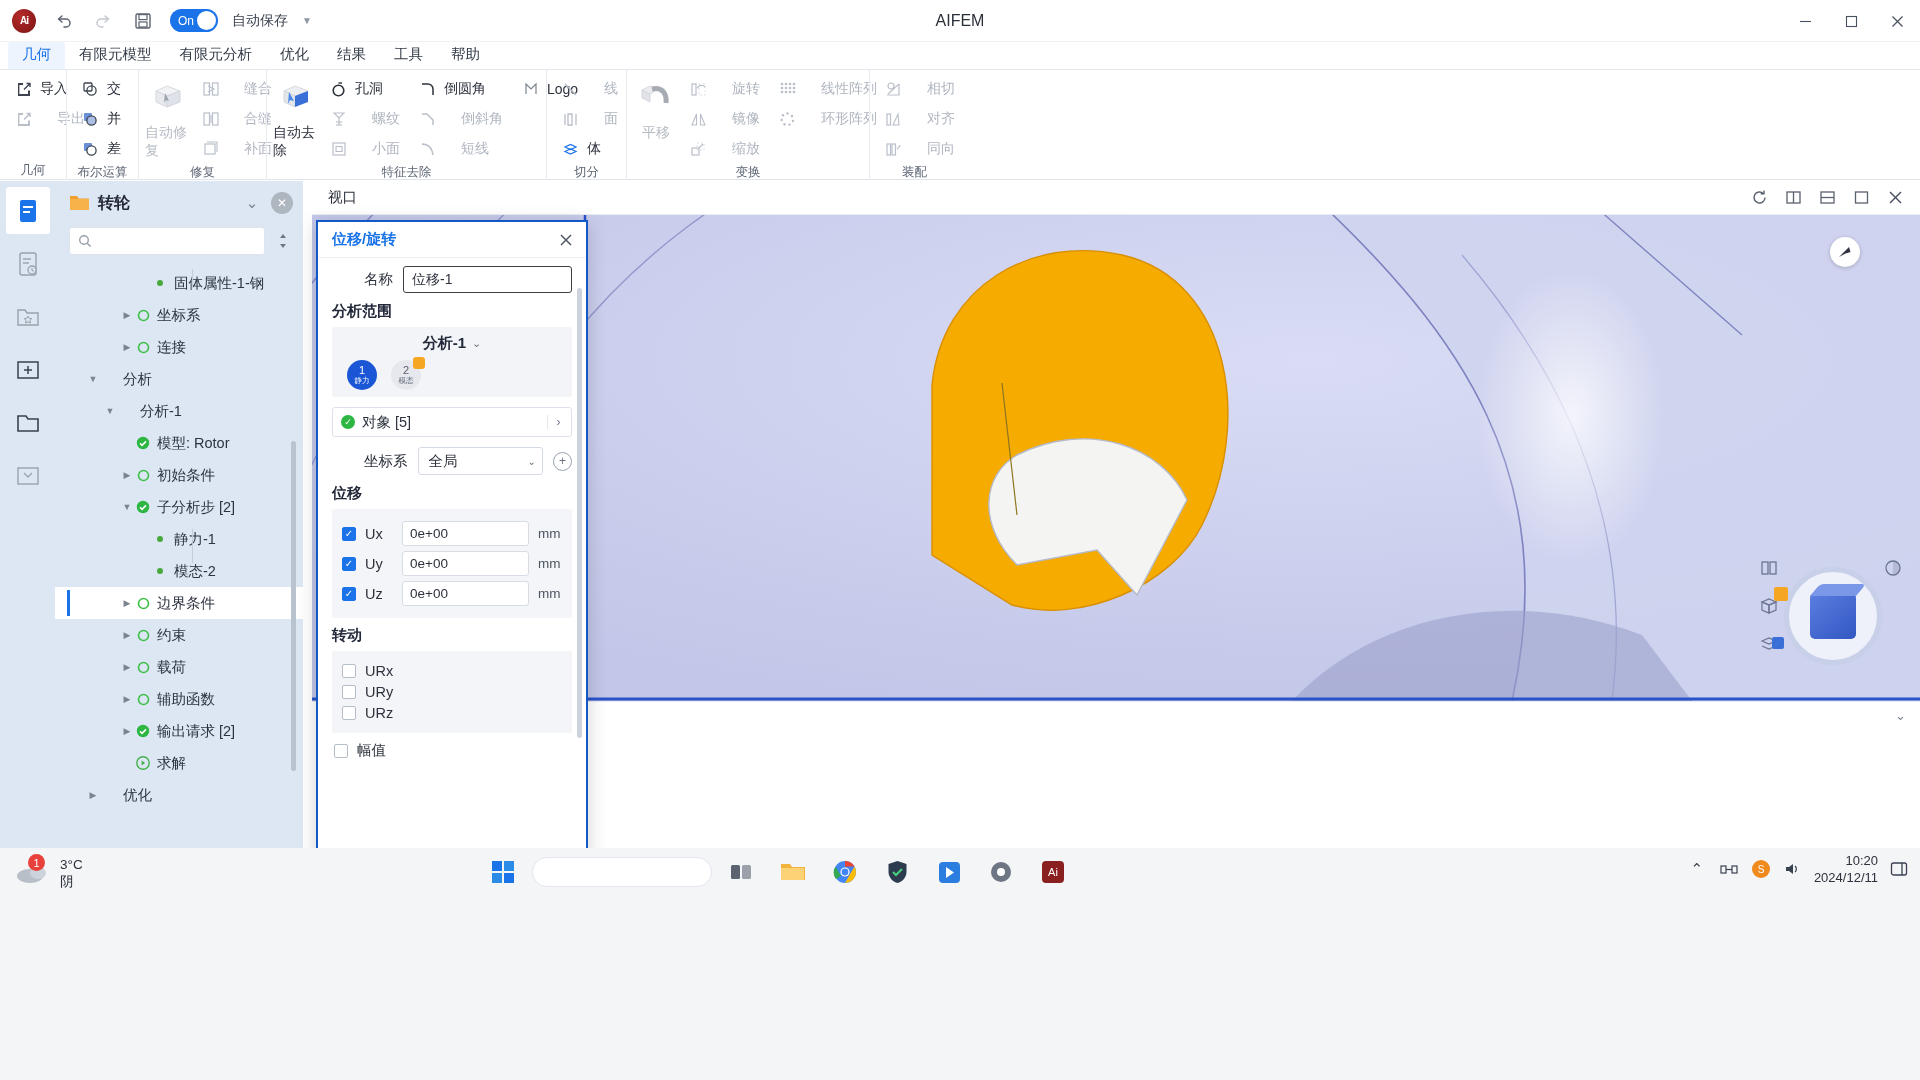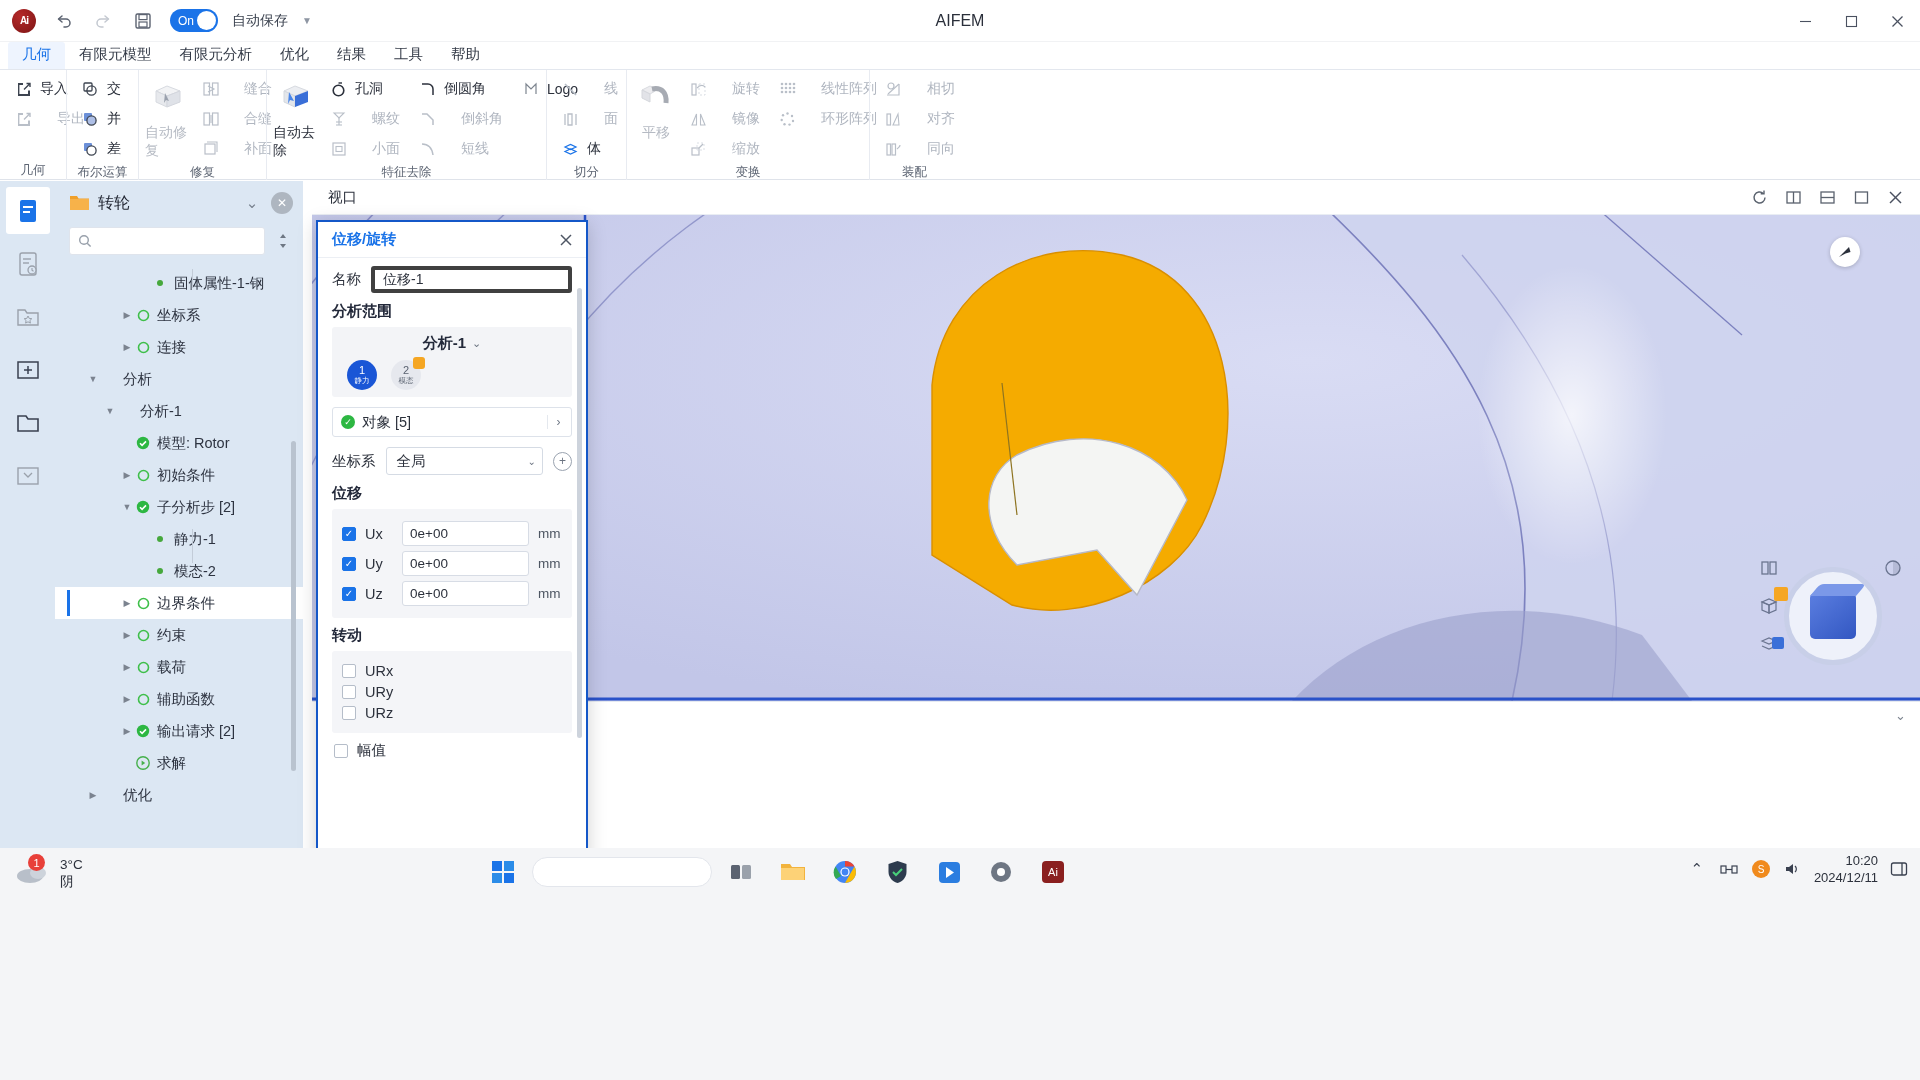--- a/index.html
+++ b/index.html
@@ -88,21 +88,21 @@
   .railbtn{width:44px;height:47px;display:flex;align-items:center;justify-content:center;border-radius:3px;color:#8a9099;}
   .railbtn.active{background:#ffffff;color:#1a73e8;}
 
   
   #tree{
     position:absolute;left:55px;top:181px;width:248px;height:667px;
     background:#dce7f3;overflow:hidden;
   }
   .tree-head{display:flex;align-items:center;height:44px;padding:0 10px 0 14px;gap:8px;}
   .folder-ico{width:21px;height:18px;flex-shrink:0;}
-  .tree-title{font-size:16px;font-weight:normal;color:#222733;flex:1;}
+  .tree-title{font-size:16px;font-weight:bold;color:#222733;flex:1;}
   .th-btn{width:22px;height:22px;display:flex;align-items:center;justify-content:center;color:#77808d;}
   .th-close{width:22px;height:22px;border-radius:50%;background:#aeb6c0;color:#fff;display:flex;align-items:center;justify-content:center;font-size:12px;}
   .searchrow{display:flex;align-items:center;gap:6px;padding:0 8px 0 14px;height:32px;}
   .searchbox{
     flex:1;height:28px;background:#fff;border:1px solid #dfe4ec;border-radius:3px;
     display:flex;align-items:center;padding:0 8px;color:#9aa2ad;
   }
   .sortbtn{width:24px;height:24px;display:flex;align-items:center;justify-content:center;color:#6e7783;}
   .tlist{margin-top:10px;position:relative;}
   .trow{display:flex;align-items:center;height:32px;font-size:14.5px;color:#2d3340;position:relative;}
@@ -135,23 +135,23 @@
     position:absolute;left:316px;top:220px;width:272px;height:778px;background:#fff;
     border:2px solid #1457c8;box-shadow:0 4px 18px rgba(0,0,0,.18);
     display:flex;flex-direction:column;
   }
   .dlg-head{height:36px;display:flex;align-items:center;padding:0 8px 0 14px;border-bottom:1px solid #eceff4;}
   .dlg-title{flex:1;font-size:15px;font-weight:bold;color:#1a73e8;}
   .dlg-x{width:24px;height:24px;display:flex;align-items:center;justify-content:center;color:#4e5664;font-size:15px;}
   .dlg-body{flex:1;padding:8px 14px 0 14px;overflow:hidden;position:relative;}
   .dlg-scroll{position:absolute;right:4px;top:30px;width:5px;height:450px;background:#cdd3dc;border-radius:3px;}
   .frow{display:flex;align-items:center;gap:10px;margin-bottom:9px;}
-  .flabel{font-size:14.5px;color:#2c313c;white-space:nowrap;}
+  .flabel{font-size:14.5px;color:#2c313c;white-space:nowrap;margin-left:32px;}
   .finput{
-    flex:1;height:27px;border:4px solid #404040;border-radius:3px;background:#fff;
+    flex:1;height:27px;border:1px solid #404040;border-radius:3px;background:#fff;
     display:flex;align-items:center;padding:0 8px;font-size:14px;color:#2c313c;
   }
   .sect-title{font-size:15px;font-weight:bold;color:#23293a;margin:4px 0 6px 0;}
   .grayblock{background:#f3f4f7;border-radius:3px;padding:7px 9px;margin-bottom:10px;}
   .an-row{display:flex;align-items:center;justify-content:center;gap:6px;font-weight:bold;font-size:15px;color:#23293a;}
   .an-caret{color:#6b7381;font-size:11px;font-weight:normal;}
   .steps{display:flex;gap:14px;margin-top:7px;padding-left:6px;}
   .stepcircle{
     width:30px;height:30px;border-radius:50%;display:flex;flex-direction:column;
     align-items:center;justify-content:center;position:relative;line-height:1;

